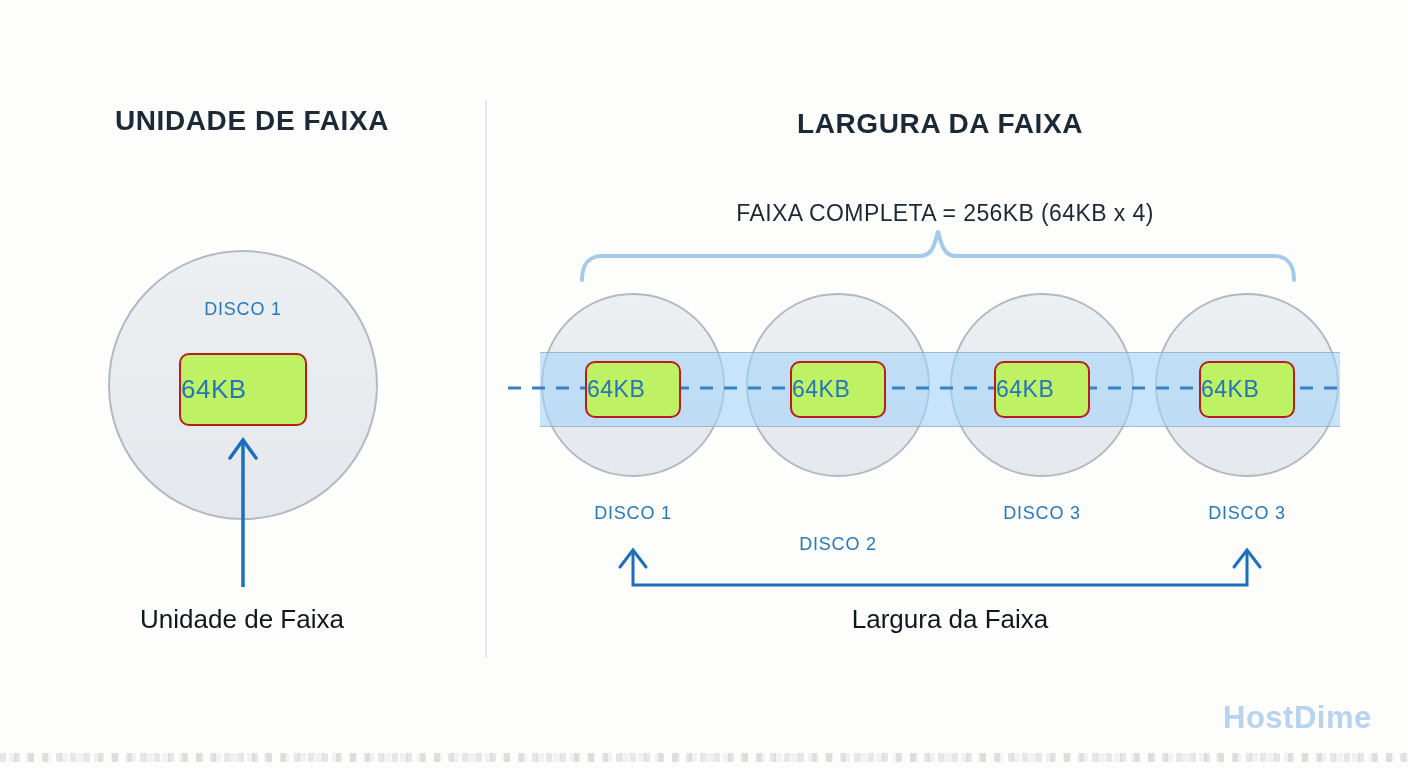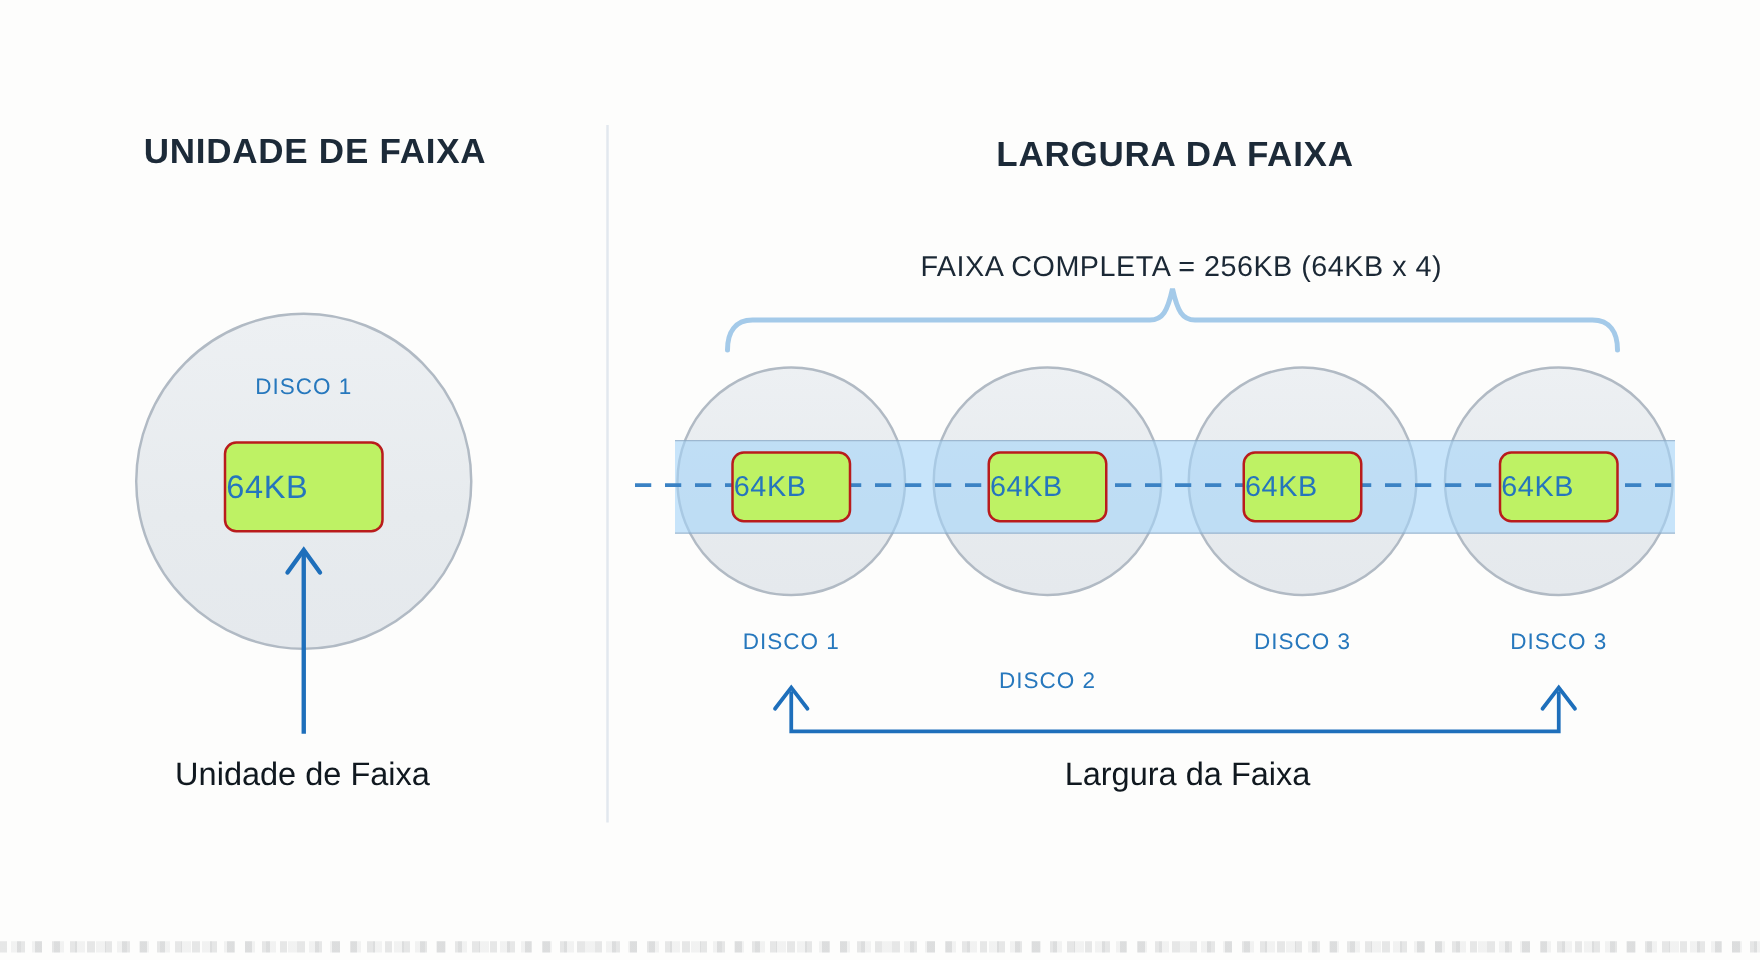--- a/index.html
+++ b/index.html
@@ -146,15 +146,16 @@
   <div class="abs disk-label" style="left:1167px;top:503px;width:160px;">DISCO 3</div>
 
   <svg class="abs" style="left:613px;top:543px;" width="655" height="48">
     <path d="M 20 10 L 20 42 L 634 42 L 634 10" stroke="#1e6fbb" stroke-width="3" fill="none"></path>
     <path d="M 7 24 L 20 7 L 33 24" stroke="#1e6fbb" stroke-width="3" fill="none" stroke-linecap="round"></path>
     <path d="M 621 24 L 634 7 L 647 24" stroke="#1e6fbb" stroke-width="3" fill="none" stroke-linecap="round"></path>
   </svg>
 
   <div class="abs caption" style="left:650px;top:604px;width:600px;">Largura da Faixa</div>
 
+  <div class="abs logo">HostDime</div>
   <div class="abs bottom-texture"></div>
 
 </div>
 
 </body></html>

